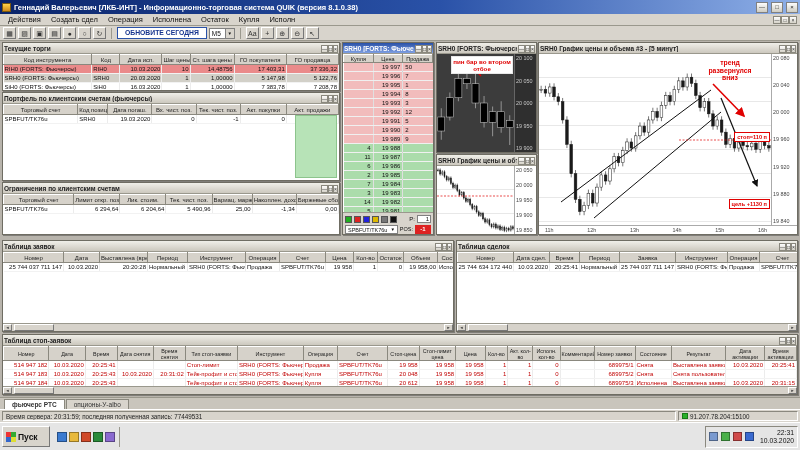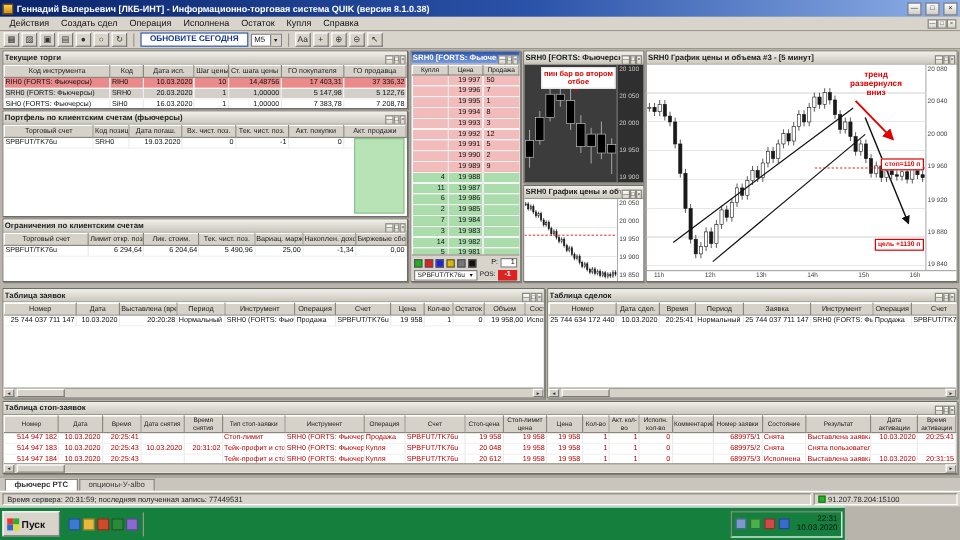--- a/index.html
+++ b/index.html
@@ -84,21 +84,21 @@
   
   .sheetbar{position:absolute;left:0;top:397px;width:800px;height:12px;background:#c9c5bc;border-top:1px solid #9a988d;display:flex;align-items:flex-end;padding-left:4px;gap:1px}
   .sheet-tab{font-size:6.5px;padding:1px 7px;background:#d8d4cc;border:1px solid #8a887e;border-bottom:none;color:#333}
   .sheet-tab.active{background:#fff;font-weight:bold}
   .statusbar{position:absolute;left:0;top:409px;width:800px;height:13px;background:#d8d4cc;border-top:1px solid #fff;display:flex;align-items:center;gap:2px;padding:0 2px}
   .status-seg{height:10px;border:1px solid;border-color:#8a887e #fff #fff #8a887e;font-size:6.3px;display:flex;align-items:center;padding:0 3px;color:#222;white-space:nowrap;overflow:hidden}
   .status-seg.grow{flex:1}
   .conn-dot{width:6px;height:6px;background:#2ab02a;border:1px solid #177a17;margin-right:2px;flex:0 0 auto}
 
   
-  .taskbar{position:absolute;left:0;top:422px;width:704px;height:28px;background:#15803d;border-top:1px solid #fff;display:flex;align-items:center;gap:3px;padding:0 2px}
+  .taskbar{position:absolute;left:0;top:422px;width:800px;height:28px;background:#e5e5e5;border-top:1px solid #fff;display:flex;align-items:center;gap:3px;padding:0 2px}
   .start-button{width:48px;height:21px;border:1px solid;border-color:#fff #777 #777 #fff;background:#d8d4cc;display:flex;align-items:center;gap:2px;padding:0 3px}
   .winflag{width:10px;height:10px;display:grid;grid-template-columns:5px 5px;grid-template-rows:5px 5px}
   .winflag span{display:block}
   .start-label{font-size:8.5px;font-weight:bold}
   .ql{display:flex;gap:2px;align-items:center;border-right:1px solid #9a988d;padding:0 4px;height:20px}
   .qicon{width:10px;height:10px;border:1px solid rgba(0,0,0,.35);display:inline-block}
   .tb-spacer{flex:1}
   .tray{display:flex;align-items:center;gap:3px;border:1px solid;border-color:#8a887e #fff #fff #8a887e;height:22px;padding:0 3px}
   .ticon{width:9px;height:9px;border:1px solid rgba(0,0,0,.35);display:inline-block}
   .clock{font-size:6.8px;line-height:8px;text-align:right;padding-left:3px}
@@ -115,21 +115,21 @@
 </div>
 
 <div class="menubar">
   <span id="menu-items" style="display:flex">
       <span class="menu-item">Действия</span>
       <span class="menu-item">Создать сдел</span>
       <span class="menu-item">Операция</span>
       <span class="menu-item">Исполнена</span>
       <span class="menu-item">Остаток</span>
       <span class="menu-item">Купля</span>
-      <span class="menu-item">Справка</span>
+      <span class="menu-item">Исполн</span>
     </span>
   <span class="mdi-wrap pbtns" id="mdi-btns">
       <span class="pbtn">—</span>
       <span class="pbtn">□</span>
       <span class="pbtn">×</span>
     </span>
 </div>
 
 <div class="toolbar">
   <span class="tb-group" id="tb-left">

